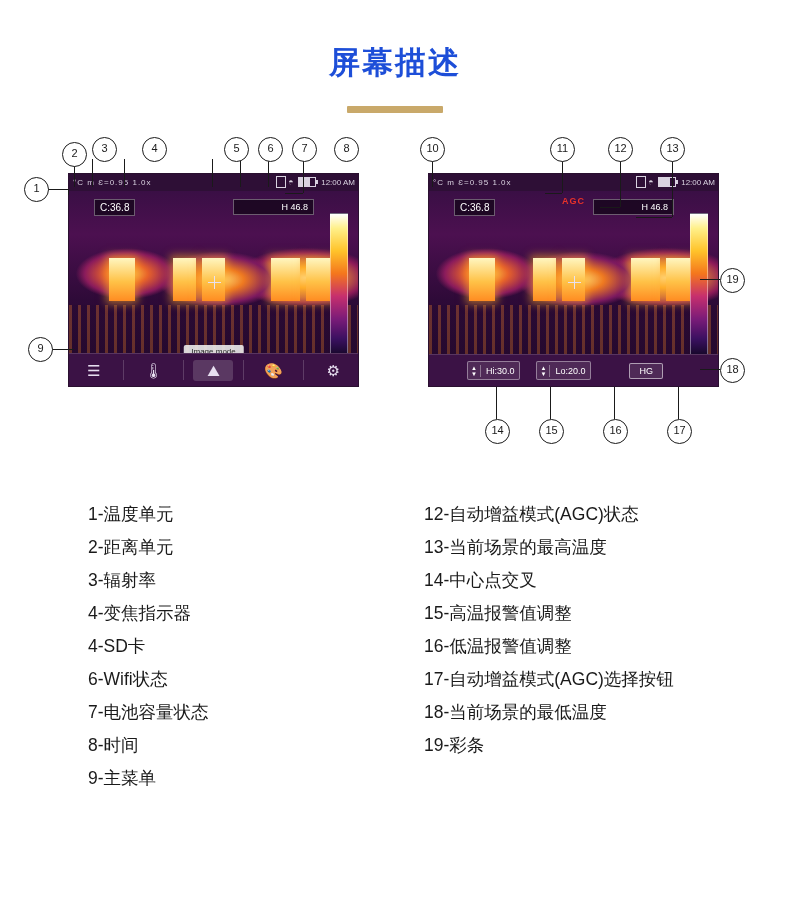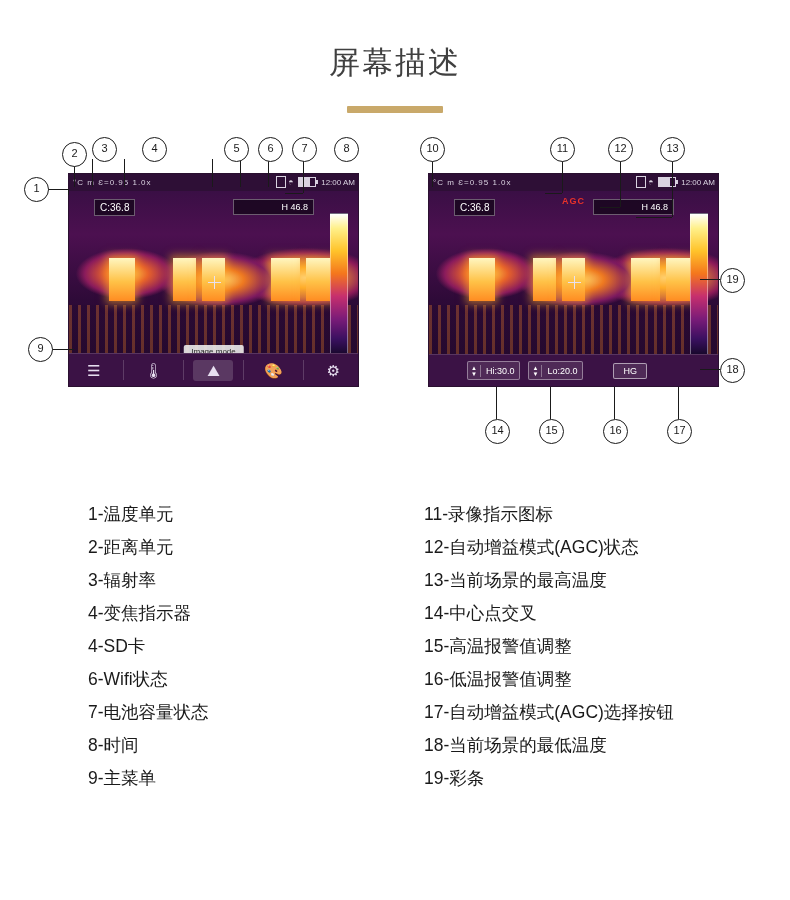--- a/index.html
+++ b/index.html
@@ -13,24 +13,24 @@
     position: relative;
     font-family: "Liberation Sans", sans-serif;
     color: #1a1a1a;
     overflow: hidden;
   }
 
   
   .page-title {
     text-align: center;
     font-size: 31px;
-    font-weight: normal;
+    font-weight: bold;
     letter-spacing: 2px;
     margin-top: 42px;
-    color: #404040;
+    color: #1d4ed8;
   }
   .title-rule {
     width: 96px;
     height: 7px;
     background: #c9a96a;
     margin: 22px auto 0 auto;
     border-radius: 1px;
   }
 
   
@@ -195,21 +195,21 @@
   }
 
   
   .alarmbar {
     position: absolute;
     left: 0; right: 0; bottom: 0;
     height: 32px;
     background: #3b1245;
     display: flex;
     align-items: center;
-    gap: 8px;
+    gap: 16px;
     padding-left: 38px;
     box-sizing: border-box;
     border-top: 1px solid rgba(255,255,255,0.15);
   }
   .spin {
     display: flex; align-items: center;
     background: rgba(255,255,255,0.10);
     border: 1px solid rgba(255,255,255,0.4);
     border-radius: 2px;
     height: 17px;
@@ -418,21 +418,20 @@
   <div>3-辐射率</div>
   <div>4-变焦指示器</div>
   <div>4-SD卡</div>
   <div>6-Wifi状态</div>
   <div>7-电池容量状态</div>
   <div>8-时间</div>
   <div>9-主菜单</div>
 </div>
 
 <div class="legend col2">
-  <div>11-录像指示图标</div>
   <div>12-自动增益模式(AGC)状态</div>
   <div>13-当前场景的最高温度</div>
   <div>14-中心点交叉</div>
   <div>15-高温报警值调整</div>
   <div>16-低温报警值调整</div>
   <div>17-自动增益模式(AGC)选择按钮</div>
   <div>18-当前场景的最低温度</div>
   <div>19-彩条</div>
 </div>
 

